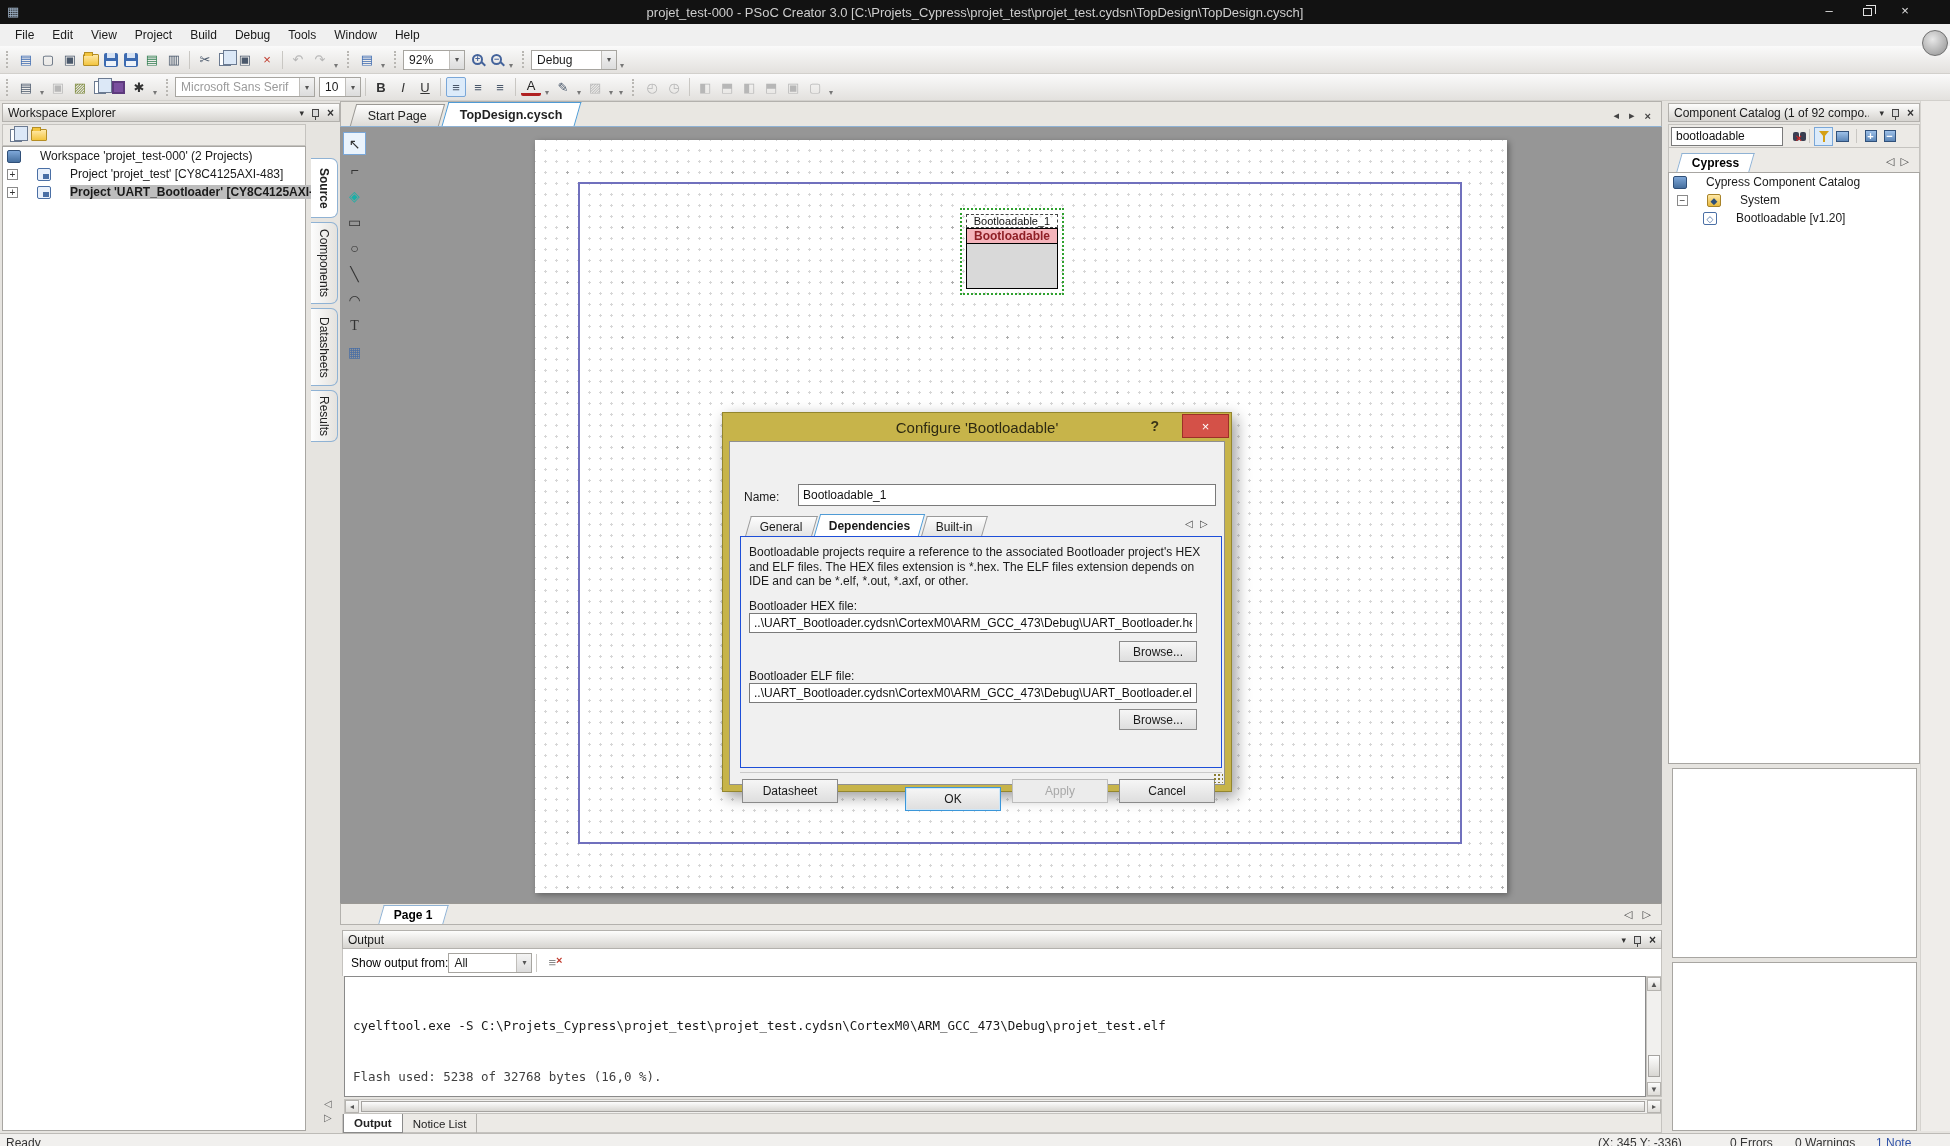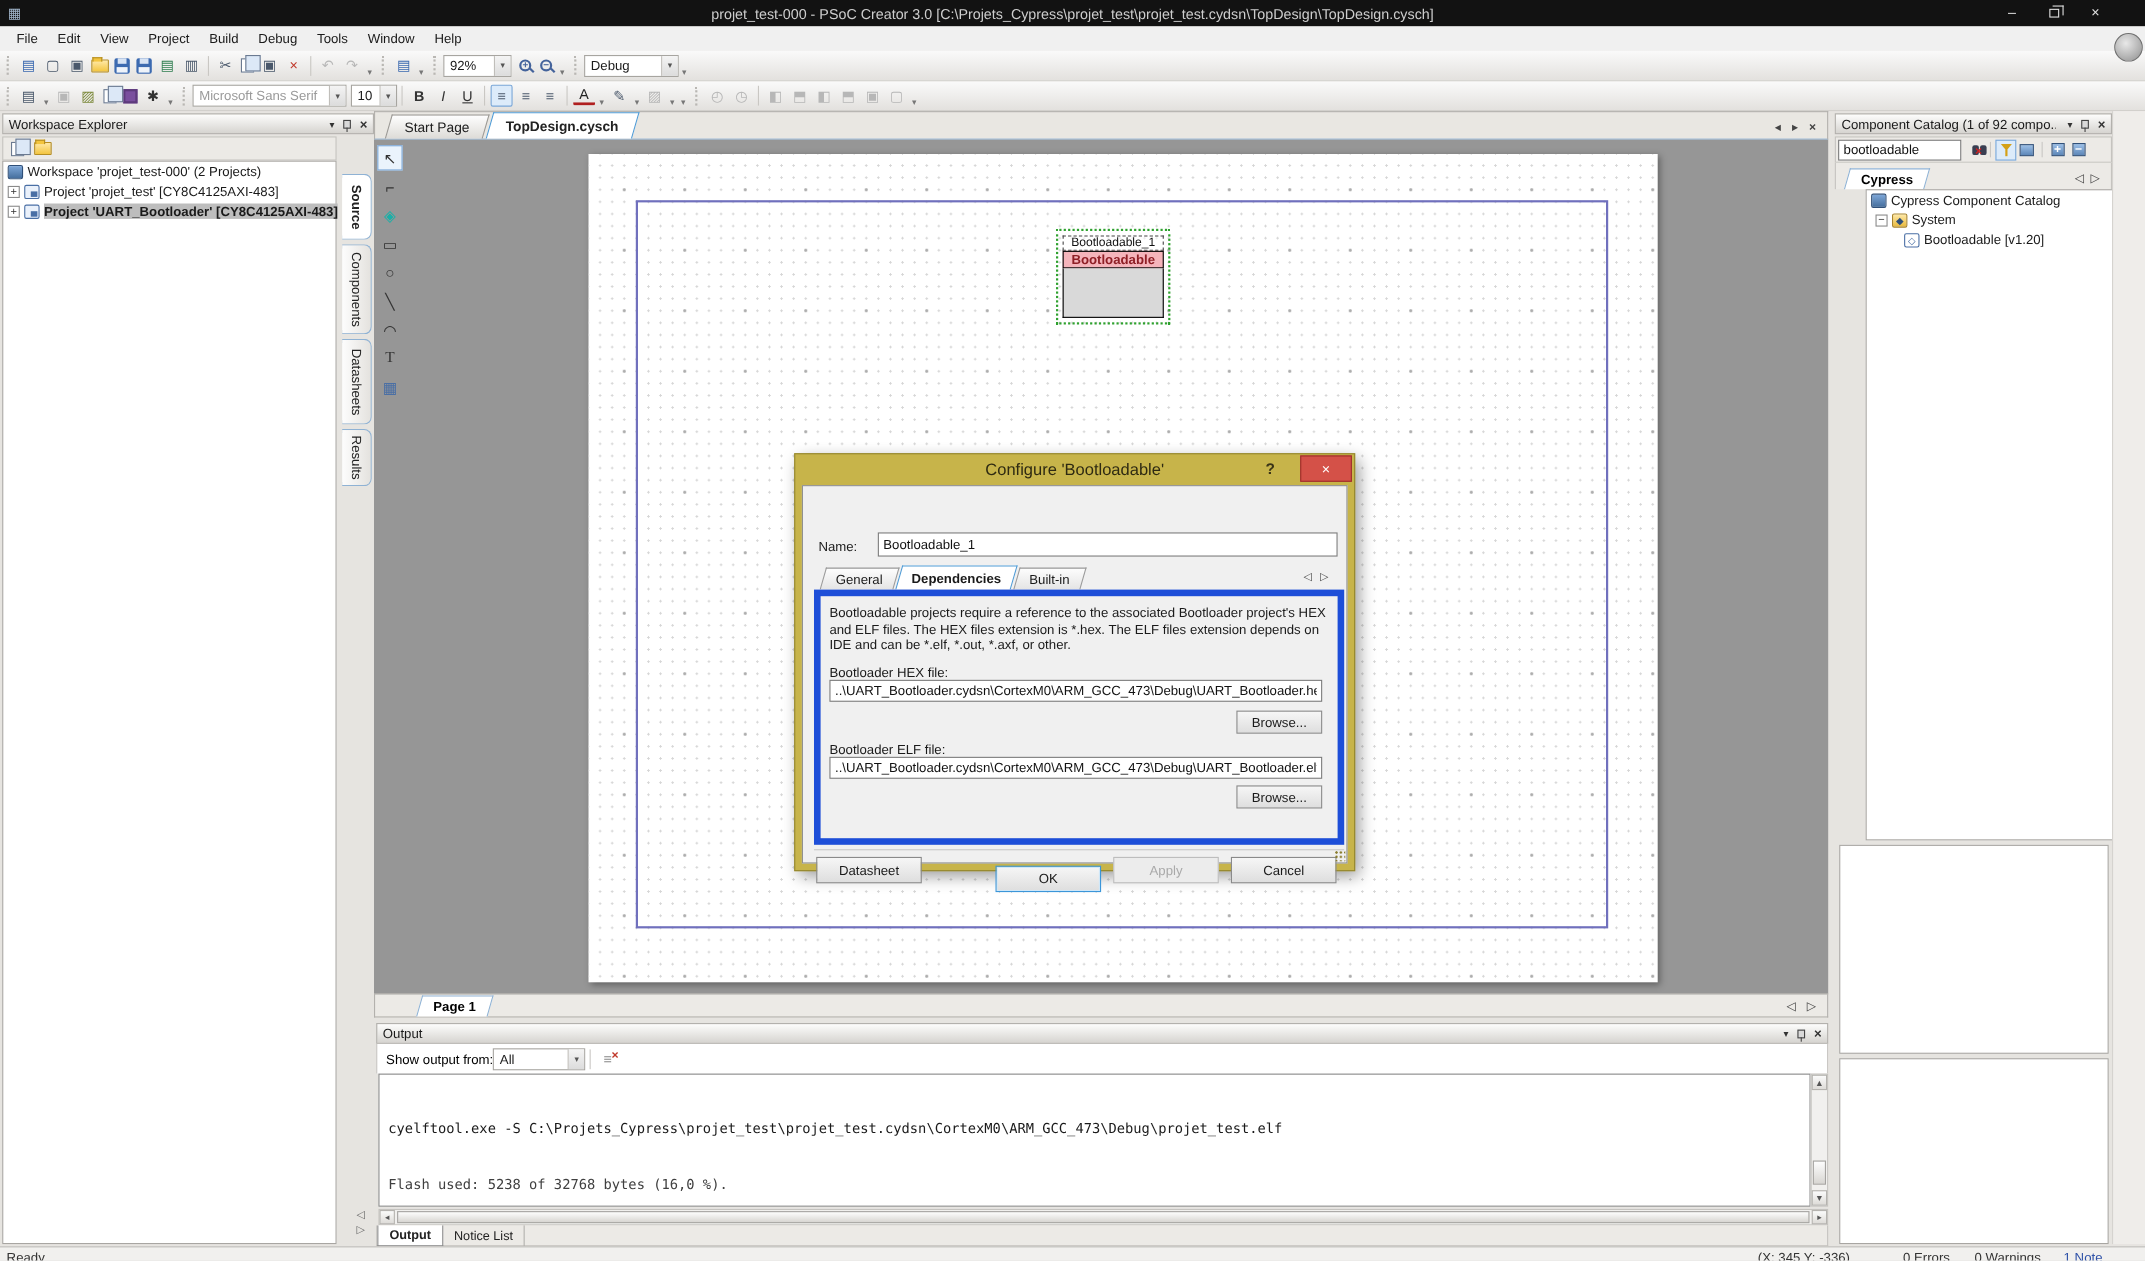--- a/index.html
+++ b/index.html
@@ -62,21 +62,21 @@
   .panel-title { background:linear-gradient(#fdfdfc,#d6d4d0); border:1px solid #b3b1ad;
                  font-size:12px; color:#1a1a1a; display:flex; align-items:center; padding:0 5px; }
   .pbtns { margin-left:auto; display:flex; align-items:center; gap:8px; color:#333; }
   .pbtn-dd { font-size:9px; }
   .pbtn-x { font-size:12px; font-weight:bold; }
   .pin-icon { width:7px; height:8px; border:1px solid #444; background:#d9d9d9; position:relative; display:inline-block; }
   .pin-icon::after { content:""; position:absolute; left:2px; bottom:-4px; width:1px; height:4px; background:#444; }
 
   
   .ws-content { background:#fff; border:1px solid #a8a6a2; font-size:12px; color:#1a1a1a; }
-  .tree-row { display:flex; align-items:center; height:18px; white-space:nowrap; padding-left:4px; }
+  .tree-row { display:flex; align-items:center; height:18px; white-space:nowrap; padding-left:4px;gap:15px; }
   .expander { width:11px; height:11px; border:1px solid #8a8a8a; background:#fff; font-size:10px;
               line-height:9px; text-align:center; color:#333; margin-right:4px; flex:none; }
   .tree-ico { width:14px; height:13px; margin-right:4px; flex:none; border-radius:2px; }
   .ico-book { background:linear-gradient(#7ea7d8,#466f9e); border:1px solid #2f4f78; }
   .ico-proj { background:#eaf1fb; border:1px solid #4a6fa5; position:relative; }
   .ico-proj::after { content:""; position:absolute; right:1px; bottom:1px; width:6px; height:5px; background:#4a6fa5; }
   .sel-row { background:#bdbdbd; font-weight:bold; }
 
   
   .vtab { position:absolute; width:27px; border:1px solid #8fb2d4; border-left:none;
@@ -128,21 +128,21 @@
   .dlg-inner { position:absolute; left:6px; right:6px; top:28px; bottom:6px; background:#f0f0f0;
                border:1px solid #909090; font-size:12px; color:#1a1a1a; }
   .field { background:#fff; border:1px solid #7a7a7a; font-size:12px; color:#111;
            font-family:"Liberation Sans", sans-serif; padding:0 4px; }
   .dlgtabs { position:absolute; display:flex; align-items:flex-end; }
   .qtab { height:20px; margin-right:2px; padding:0 11px; transform:skewX(-16deg);
           border:1px solid #9a9a9a; border-bottom:none; background:linear-gradient(#fdfdfd,#e4e4e4);
           font-size:12px; display:flex; align-items:center; }
   .qtab > span { transform:skewX(16deg); }
   .qtab.active { background:#fff; border-color:#4f9bd5; font-weight:bold; height:22px; }
-  .tabbox { position:absolute; border:6px solid #1d4ed8; background:#f0f0f0; }
+  .tabbox { position:absolute; border:1px solid #1d4ed8; background:#f0f0f0; }
   .btn { background:linear-gradient(#f6f6f6,#dedede); border:1px solid #8a8a8a; font-size:12px;
          color:#1a1a1a; text-align:center; }
   .btn.default { border:1px solid #3b96d9; box-shadow:inset 0 0 0 1px #cfe7f8; }
   .btn.disabled { color:#a9a9a9; border-color:#bdbdbd; background:#ececec; }
   .grip { position:absolute; right:8px; bottom:8px; width:10px; height:10px;
           background:radial-gradient(circle,#8a7d2f 1px,transparent 1.2px); background-size:4px 4px; }
 
   
   .cat-search-row { display:flex; align-items:center; }
   .sicon { width:19px; height:19px; display:flex; align-items:center; justify-content:center;
@@ -454,21 +454,21 @@
   </div>
   <div class="abs" style="left:1668px; top:148px; width:252px; height:24px; background:#eceae6; border-left:1px solid #c5c3bf; border-right:1px solid #c5c3bf; display:flex; align-items:flex-end;">
     <div class="ptab" style="margin-left:10px; font-weight:bold;">
         <span>Cypress</span>
       </div>
     <div class="strip-btns" style="padding-bottom:4px; gap:6px;">
       <span>◁</span>
       <span>▷</span>
     </div>
   </div>
-  <div class="abs ws-content" style="left:1668px; top:172px; width:252px; height:592px;margin-left:28px;">
+  <div class="abs ws-content" style="left:1668px; top:172px; width:252px; height:592px;">
     <div class="tree-row">
       <span class="tree-ico ico-book"></span>
       <span>Cypress Component Catalog</span>
     </div>
     <div class="tree-row" style="padding-left:8px;">
       <span class="expander">−</span>
       <span class="tree-ico ico-diamonds">◆</span>
       <span>System</span>
     </div>
     <div class="tree-row" style="padding-left:34px;">

